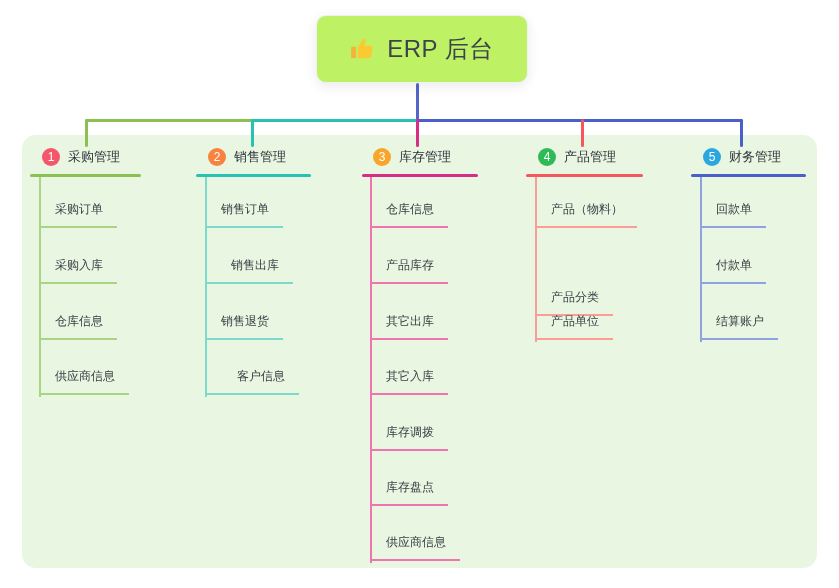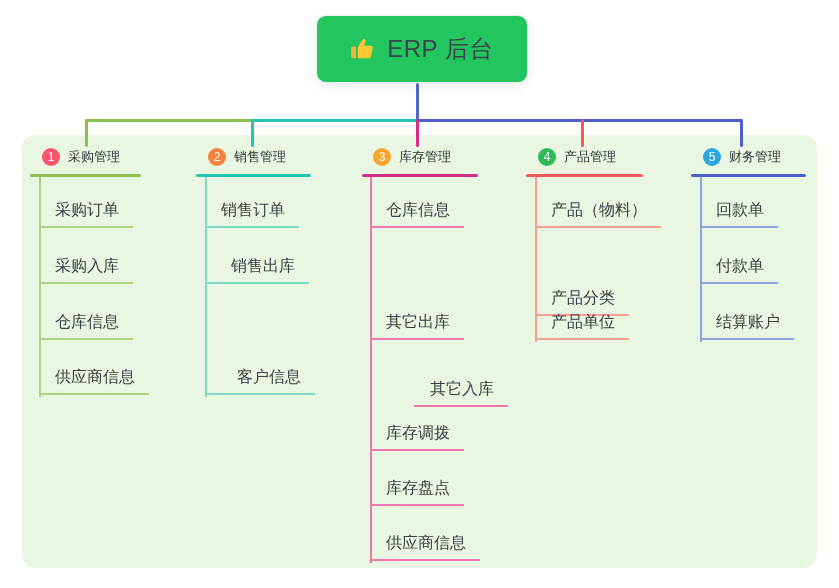--- a/index.html
+++ b/index.html
@@ -7,21 +7,21 @@
     position:relative;width:839px;height:588px;overflow:hidden;background:#ffffff;
     font-family:"Liberation Sans","DejaVu Sans",sans-serif;
   }
   .panel{
     position:absolute;left:22px;top:135px;width:795px;height:433px;
     background:#e9f6e2;border-radius:14px;
   }
   
   .root-card{
     position:absolute;left:316px;top:15px;width:212px;height:68px;
-    background:#22c55e;border-radius:10px;border:1px solid #f1f1f1;
+    background:#bef264;border-radius:10px;border:1px solid #f1f1f1;
     box-shadow:0 3px 12px rgba(40,50,70,.10);
     display:flex;align-items:center;justify-content:center;gap:11px;
     box-sizing:border-box;
   }
   .root-title{font-size:24px;color:#3c434d;letter-spacing:.5px;}
   .thumb-icon{width:26px;height:26px;display:block;}
   
   .line{position:absolute;border-radius:2px;}
   .hline{height:3px;}
   .vline{width:3px;}
@@ -44,21 +44,21 @@
   .badge{
     width:18px;height:18px;border-radius:50%;color:#ffffff;font-size:12px;
     line-height:18px;text-align:center;flex:0 0 auto;
   }
   .bg1{background:#f4566a;} .bg2{background:#f7833f;} .bg3{background:#f9a42a;}
   .bg4{background:#2fba58;} .bg5{background:#2ba7e0;}
   .branch-label{font-size:13px;color:#2f343a;}
   .branch-underline{position:absolute;top:174px;height:3px;border-radius:2px;}
   
   .child{
-    position:absolute;white-space:nowrap;font-size:16px;color:#3a4046;
+    position:absolute;white-space:nowrap;font-size:12px;color:#3a4046;
     padding:0 14px 7px 16px;border-bottom:2px solid;line-height:19px;
   }
   .eg{border-color:#a9d583;} .et{border-color:#7ed8cc;} .em{border-color:#ef74af;}
   .er{border-color:#fa9d97;} .eb{border-color:#8fa3e2;}
 </style>
 </head>
 <body>
 
 <div class="canvas">
 
@@ -94,31 +94,33 @@
   <div class="child eg" style="left:39px;top:367px;">供应商信息</div>
 
   <div class="branch-header" style="left:208px;">
     <span class="badge bg2">2</span>
     <span class="branch-label">销售管理</span>
   </div>
   <div class="branch-underline ct" style="left:196px;width:115px;"></div>
   <div class="child-vline lt" style="left:205px;top:177px;height:220px;"></div>
   <div class="child et" style="left:205px;top:200px;">销售订单</div>
   <div class="child et" style="left:205px;top:256px;padding-left:26px;">销售出库</div>
+  <div class="child et" style="left:205px;top:312px;">销售退货</div>
   <div class="child et" style="left:205px;top:367px;padding-left:32px;">客户信息</div>
 
   <div class="branch-header" style="left:373px;">
     <span class="badge bg3">3</span>
     <span class="branch-label">库存管理</span>
   </div>
   <div class="branch-underline cm" style="left:362px;width:116px;"></div>
   <div class="child-vline lm" style="left:370px;top:177px;height:386px;"></div>
   <div class="child em" style="left:370px;top:200px;">仓库信息</div>
+  <div class="child em" style="left:370px;top:256px;">产品库存</div>
   <div class="child em" style="left:370px;top:312px;">其它出库</div>
-  <div class="child em" style="left:370px;top:379px;margin-left:44px;">其它入库</div>
+  <div class="child em" style="left:370px;top:367px;">其它入库</div>
   <div class="child em" style="left:370px;top:423px;">库存调拨</div>
   <div class="child em" style="left:370px;top:478px;">库存盘点</div>
   <div class="child em" style="left:370px;top:533px;">供应商信息</div>
 
   <div class="branch-header" style="left:538px;">
     <span class="badge bg4">4</span>
     <span class="branch-label">产品管理</span>
   </div>
   <div class="branch-underline cr" style="left:526px;width:117px;"></div>
   <div class="child-vline lr" style="left:535px;top:177px;height:165px;"></div>

